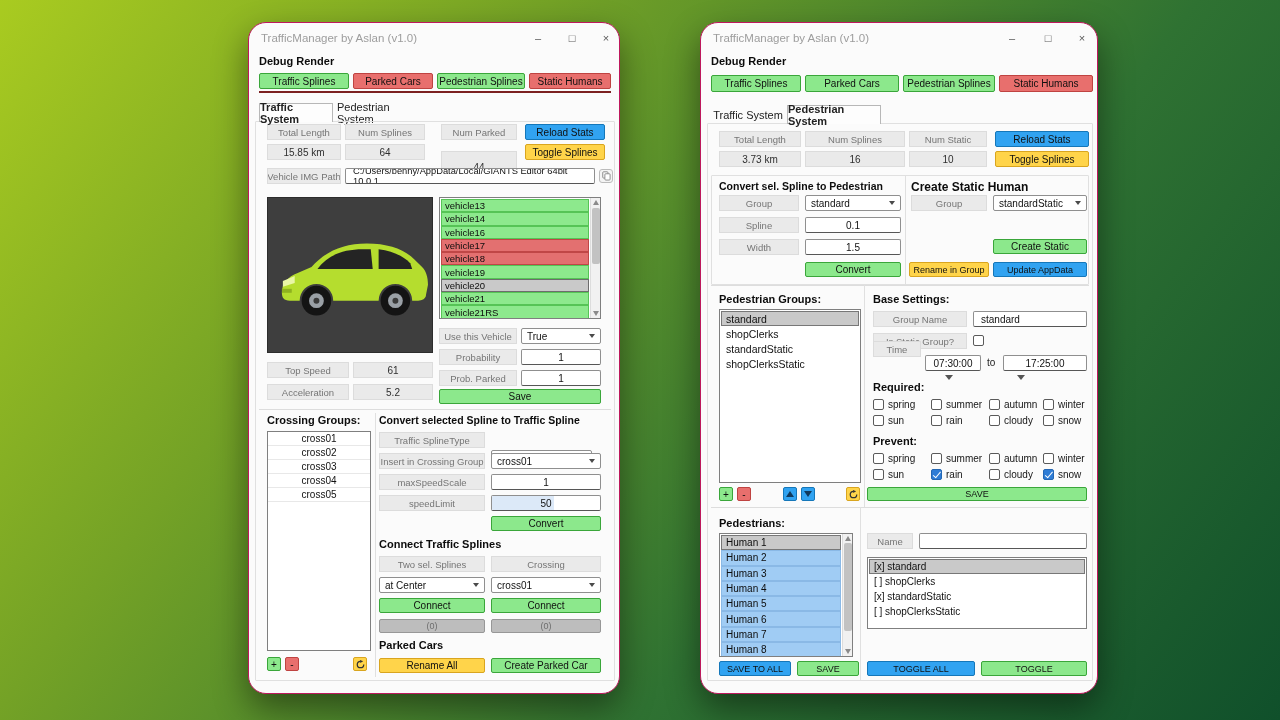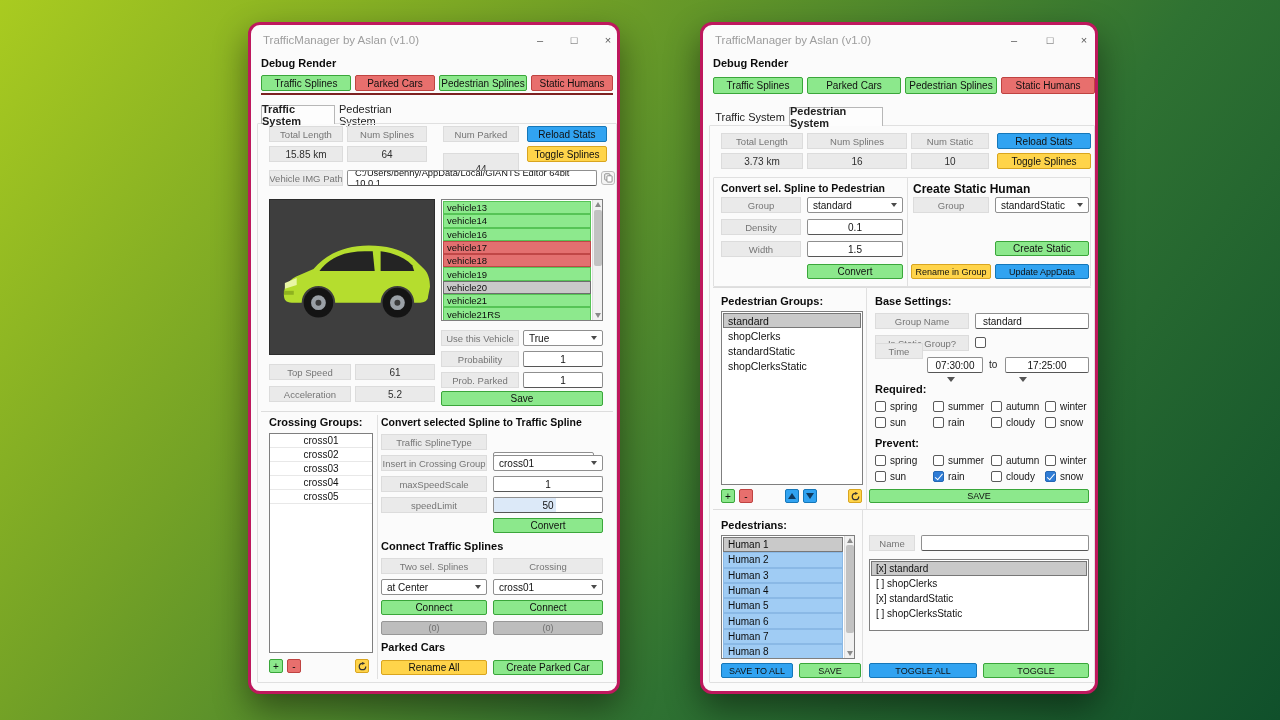--- a/index.html
+++ b/index.html
@@ -1,19 +1,19 @@
 <!DOCTYPE html>
 <html><head>
 <meta charset="utf-8">
 <style>
   *{margin:0;padding:0;box-sizing:border-box}
   html,body{width:1280px;height:720px;overflow:hidden}
   body{font-family:"Liberation Sans",sans-serif;
        background:linear-gradient(128deg,#a9cb20 0%,#74a226 30%,#2f7232 65%,#10502b 100%);position:relative}
-  .window{position:absolute;background:#fbfbfb;border:3px solid #be185d;border-radius:12px;
+  .window{position:absolute;background:#fbfbfb;border:1px solid #be185d;border-radius:18px;
           box-shadow:0 14px 34px rgba(0,0,0,.45)}
   .abs{position:absolute}
   .ttext{font-size:11.5px;color:#9d9d9d;white-space:nowrap}
   .winctl{font-size:11px;color:#5a5a5a;text-align:center;line-height:22px}
   .bold{font-weight:bold;font-size:11px;color:#0c0c0c;white-space:nowrap}
   .btn{display:flex;align-items:center;justify-content:center;font-size:10px;color:#101010;
        border:1px solid;border-radius:2px;white-space:nowrap;overflow:hidden;cursor:default}
   .btn.green{background:#8ce88c;border-color:#3aa63a}
   .btn.red{background:#e86f6d;border-color:#bf4341}
   .btn.blue{background:#31a3f1;border-color:#1577b9}
@@ -245,21 +245,21 @@
 
   <div class="groupbox" style="left:10px;top:152px;width:378px;height:110px"></div>
   <div class="vline" style="left:204px;top:152px;height:110px"></div>
 
   <div class="abs bold" style="left:18px;top:157px;font-size:10.5px">Convert sel. Spline to Pedestrian</div>
   <div class="abs glabel" style="left:18px;top:172px;width:80px;height:16px">Group</div>
   <div class="abs combo" style="left:104px;top:172px;width:96px;height:16px">
     <span>standard</span>
     <span class="chev"></span>
   </div>
-  <div class="abs glabel" style="left:18px;top:194px;width:80px;height:16px">Density</div>
+  <div class="abs glabel" style="left:18px;top:194px;width:80px;height:16px">Spline</div>
   <div class="abs tbox" style="left:104px;top:194px;width:96px;height:16px">0.1</div>
   <div class="abs glabel" style="left:18px;top:216px;width:80px;height:16px">Width</div>
   <div class="abs tbox" style="left:104px;top:216px;width:96px;height:16px">1.5</div>
   <div class="abs btn green" style="left:104px;top:239px;width:96px;height:15px">Convert</div>
 
   <div class="abs bold" style="left:210px;top:157px;font-size:12px">Create Static Human</div>
   <div class="abs glabel" style="left:210px;top:172px;width:76px;height:16px">Group</div>
   <div class="abs combo" style="left:292px;top:172px;width:94px;height:16px">
     <span>standardStatic</span>
     <span class="chev"></span>

